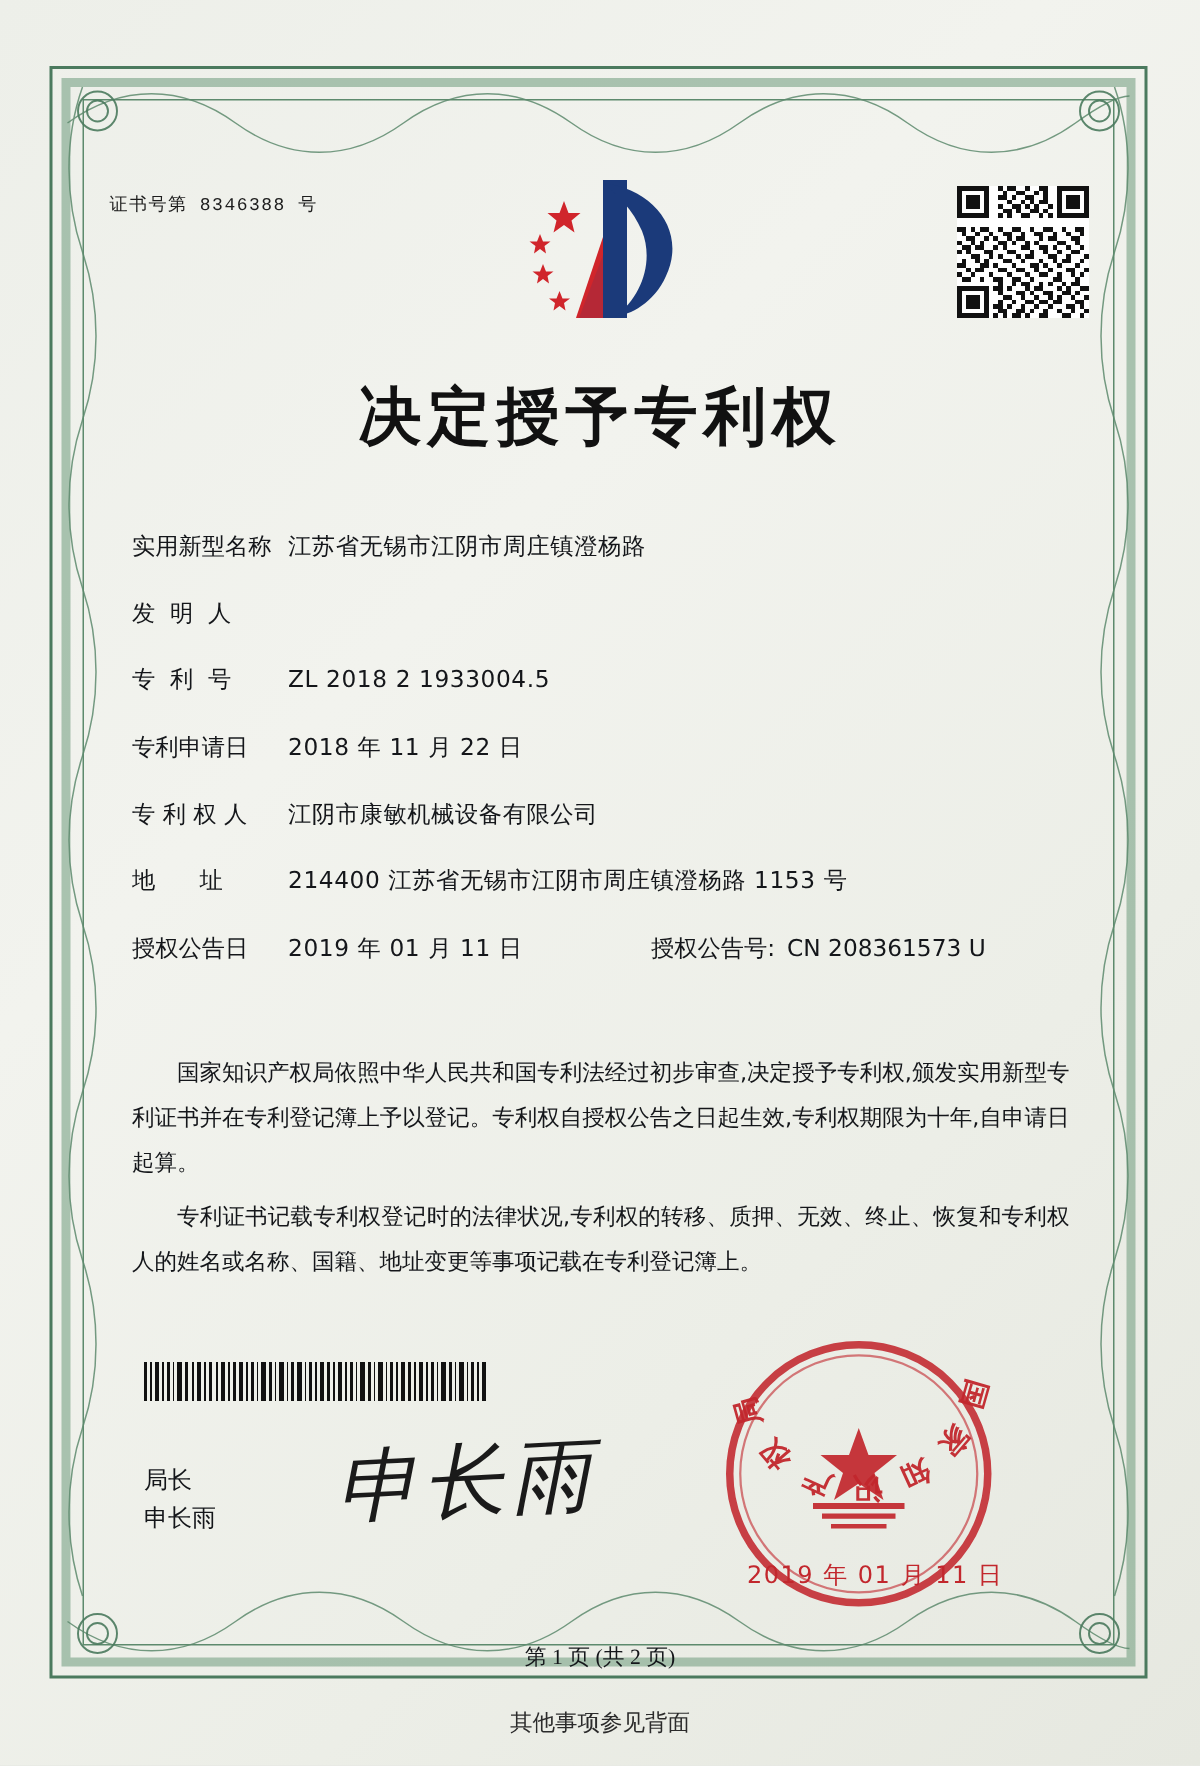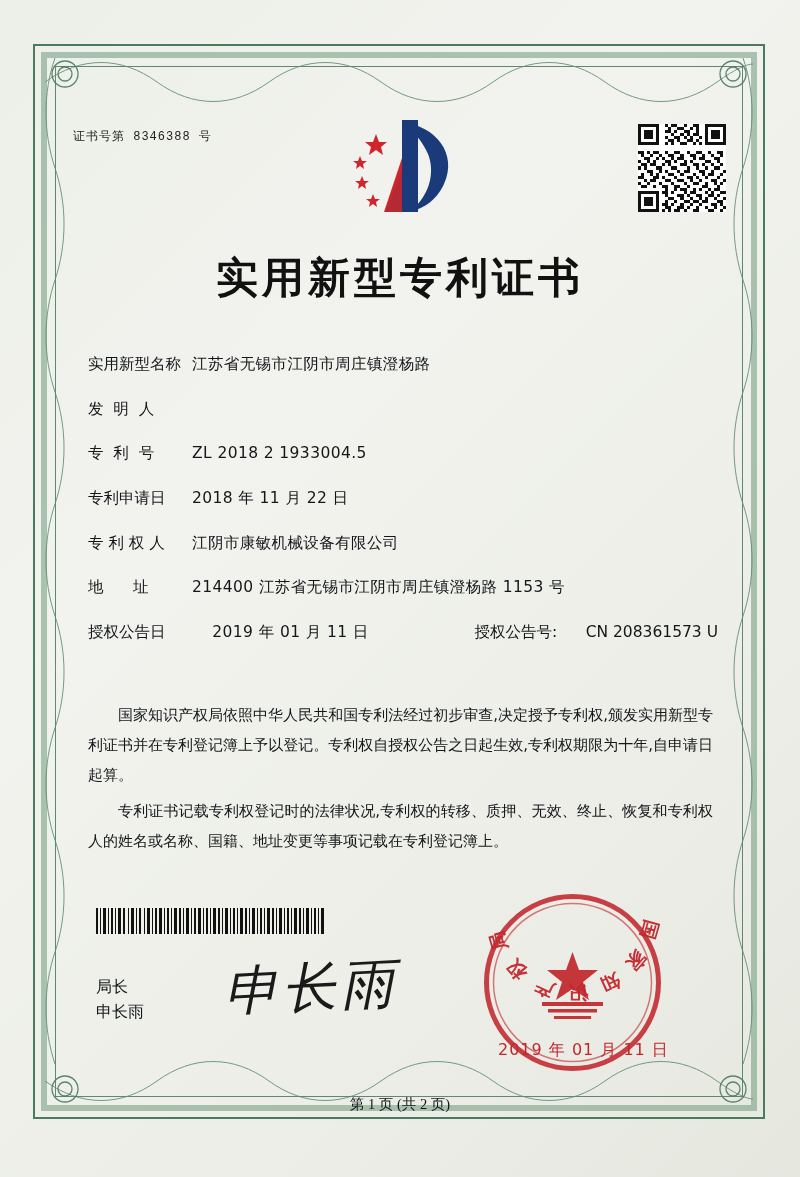--- a/index.html
+++ b/index.html
@@ -100,21 +100,20 @@
     width: 630px;
     font-size: 15.5px;
     color: #14161a;
     font-family: "DejaVu Sans", sans-serif;
   }
   .field-row {
     display: flex;
     align-items: baseline;
     margin-bottom: 24.5px;
     line-height: 1.3;
-    justify-content: space-between;
   }
   .field-label {
     width: 104px;
     flex: 0 0 104px;
     letter-spacing: 0px;
     white-space: pre;
   }
   .field-value {
     flex: 1;
     letter-spacing: 0.4px;
@@ -454,21 +453,21 @@
       <rect x="8" y="28" width="1" height="1"></rect>
         <rect x="10" y="28" width="1" height="1"></rect>
         <rect x="12" y="28" width="2" height="1"></rect>
         <rect x="15" y="28" width="1" height="1"></rect>
         <rect x="18" y="28" width="2" height="1"></rect>
         <rect x="23" y="28" width="2" height="1"></rect>
         <rect x="27" y="28" width="1" height="1"></rect>
     </g>
   </svg>
 
-  <div class="title">实用新型专利证书</div>
+  <div class="title">决定授予专利权</div>
 
   <div class="fields">
     <div class="field-row">
       <div class="field-label">实用新型名称</div>
       <div class="field-value">江苏省无锡市江阴市周庄镇澄杨路</div>
     </div>
     <div class="field-row">
       <div class="field-label">发  明  人</div>
     </div>
     <div class="field-row">
@@ -583,14 +582,15 @@
       <rect x="68" y="119" width="49" height="3.5"></rect>
       <rect x="74" y="126" width="37" height="3"></rect>
     </g>
     <text font-family="DejaVu Sans, sans-serif" font-size="19" font-weight="bold" fill="#c2272d" opacity="0.95">
       <textPath href="#sealArc" startOffset="50%" text-anchor="middle" letter-spacing="12">国家知识产权局</textPath>
     </text>
   </svg>
   <div class="seal-date">2019 年 01 月 11 日</div>
 
   <div class="page-no">第 1 页 (共 2 页)</div>
+  <div class="footnote">其他事项参见背面</div>
 
 </div>
 
 </body></html>

